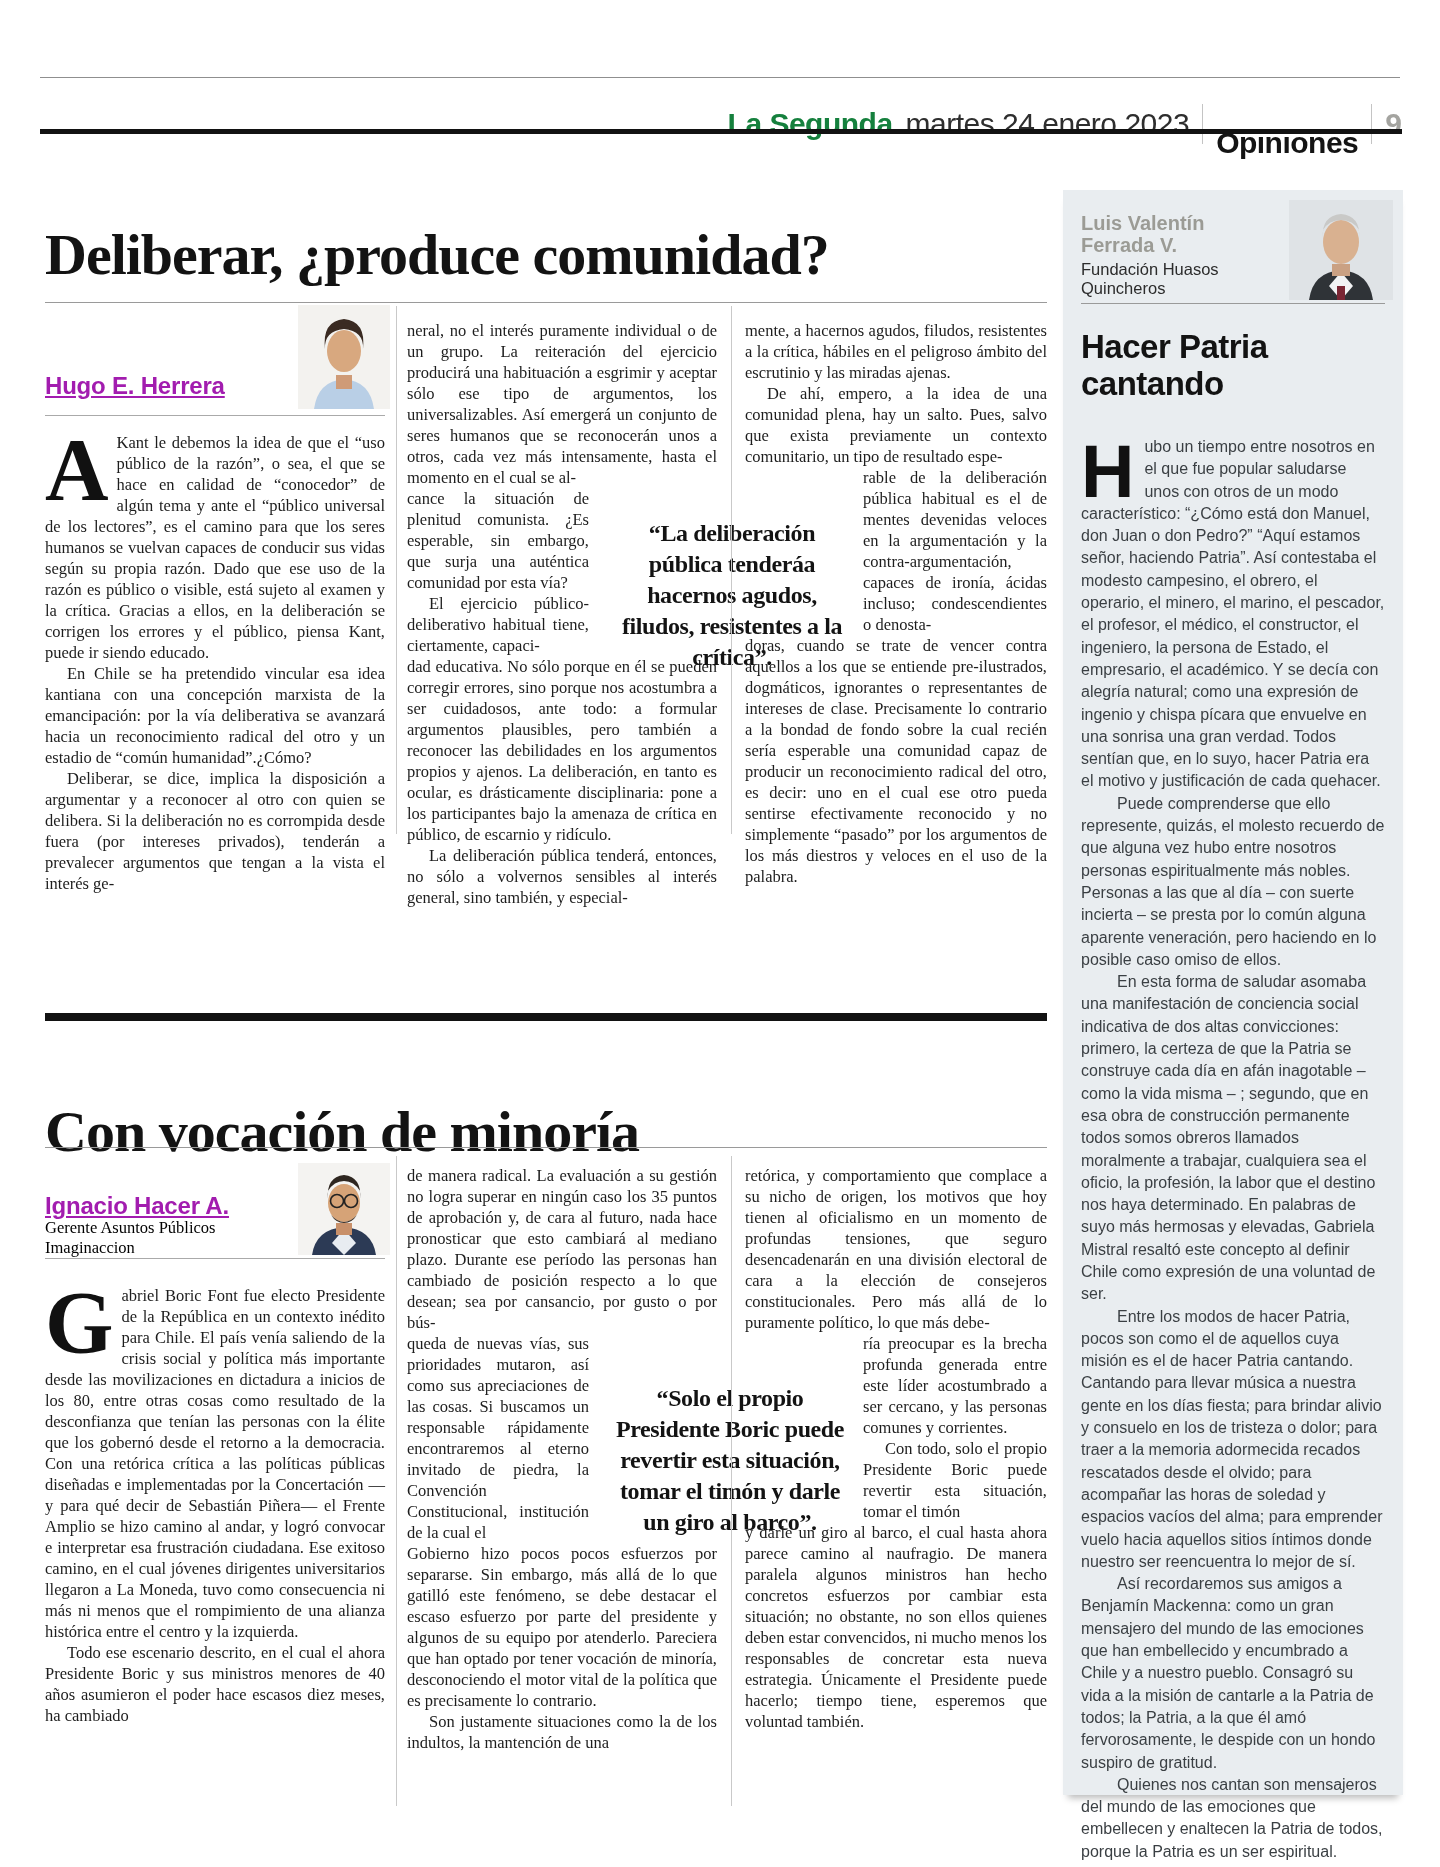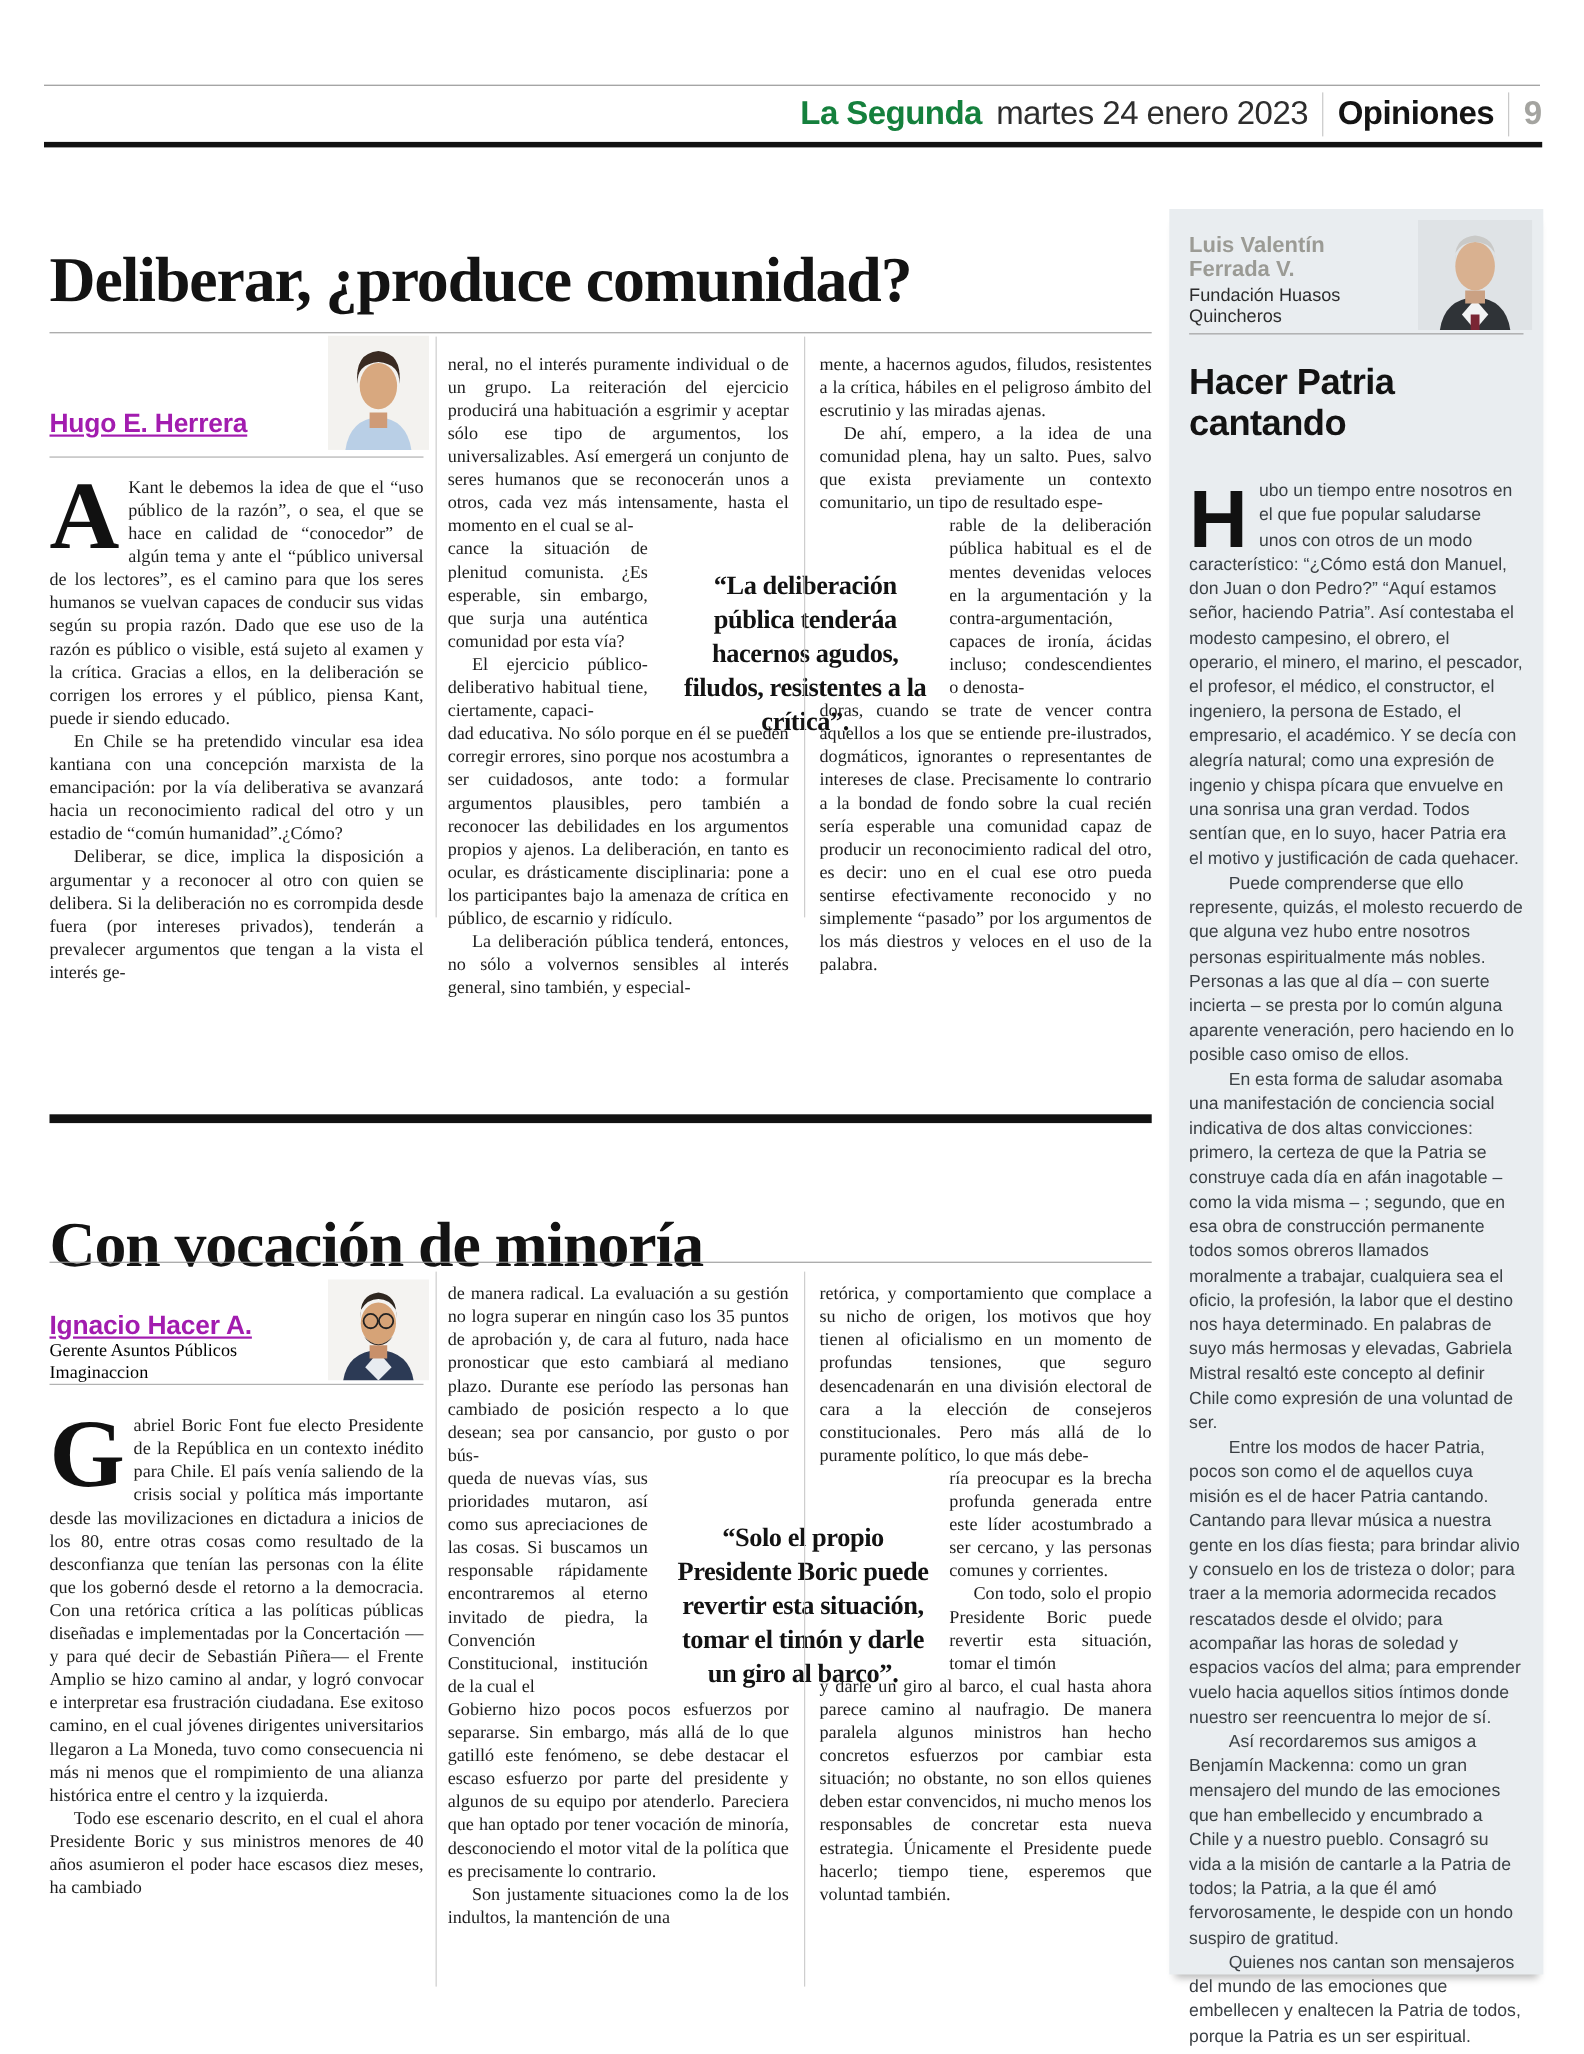--- a/index.html
+++ b/index.html
@@ -5,21 +5,21 @@
   html,body{margin:0;padding:0;background:#ffffff;}
   .page{position:relative;width:1440px;height:1867px;background:#fff;overflow:hidden;
         font-family:"Liberation Serif",serif;color:#1d1d1d;}
   
   .hdr-thin{position:absolute;left:40px;width:1360px;top:77px;height:1px;background:#8f8f8f;}
   .hdr{position:absolute;top:84px;left:40px;width:1362px;display:flex;justify-content:flex-end;
        align-items:center;gap:13px;font-family:"Liberation Sans",sans-serif;font-size:30px;line-height:40px;}
   .hdr .brand{color:#15803d;font-weight:bold;letter-spacing:-0.5px;}
   .hdr .date{color:#2e2e2e;letter-spacing:-0.5px;}
   .hdr .vdiv{width:1px;height:40px;background:#c4c4c4;}
-  .hdr .section{color:#141414;font-weight:bold;letter-spacing:-0.5px;}
+  .hdr .section{color:#141414;font-weight:bold;letter-spacing:-0.5px;margin-top:39px;}
   .hdr .pgnum{color:#a4a4a0;font-weight:bold;}
   .hdr-thick{position:absolute;left:40px;width:1362px;top:129px;height:5px;background:#121212;}
   
   .a-title{position:absolute;left:45px;font-size:58px;line-height:60px;font-weight:bold;
            letter-spacing:-1px;color:#131313;font-family:"Liberation Serif",serif;text-align:right;}
   .thin-rule{position:absolute;height:1px;background:#9a9a9a;}
   .thick-rule2{position:absolute;left:45px;width:1002px;top:1013px;height:8px;background:#121212;}
   .col{position:absolute;text-align:justify;font-size:16.5px;line-height:21px;color:#1d1d1d;}
   .col p{margin:0;}
   .col p.ind{text-indent:22px;}

